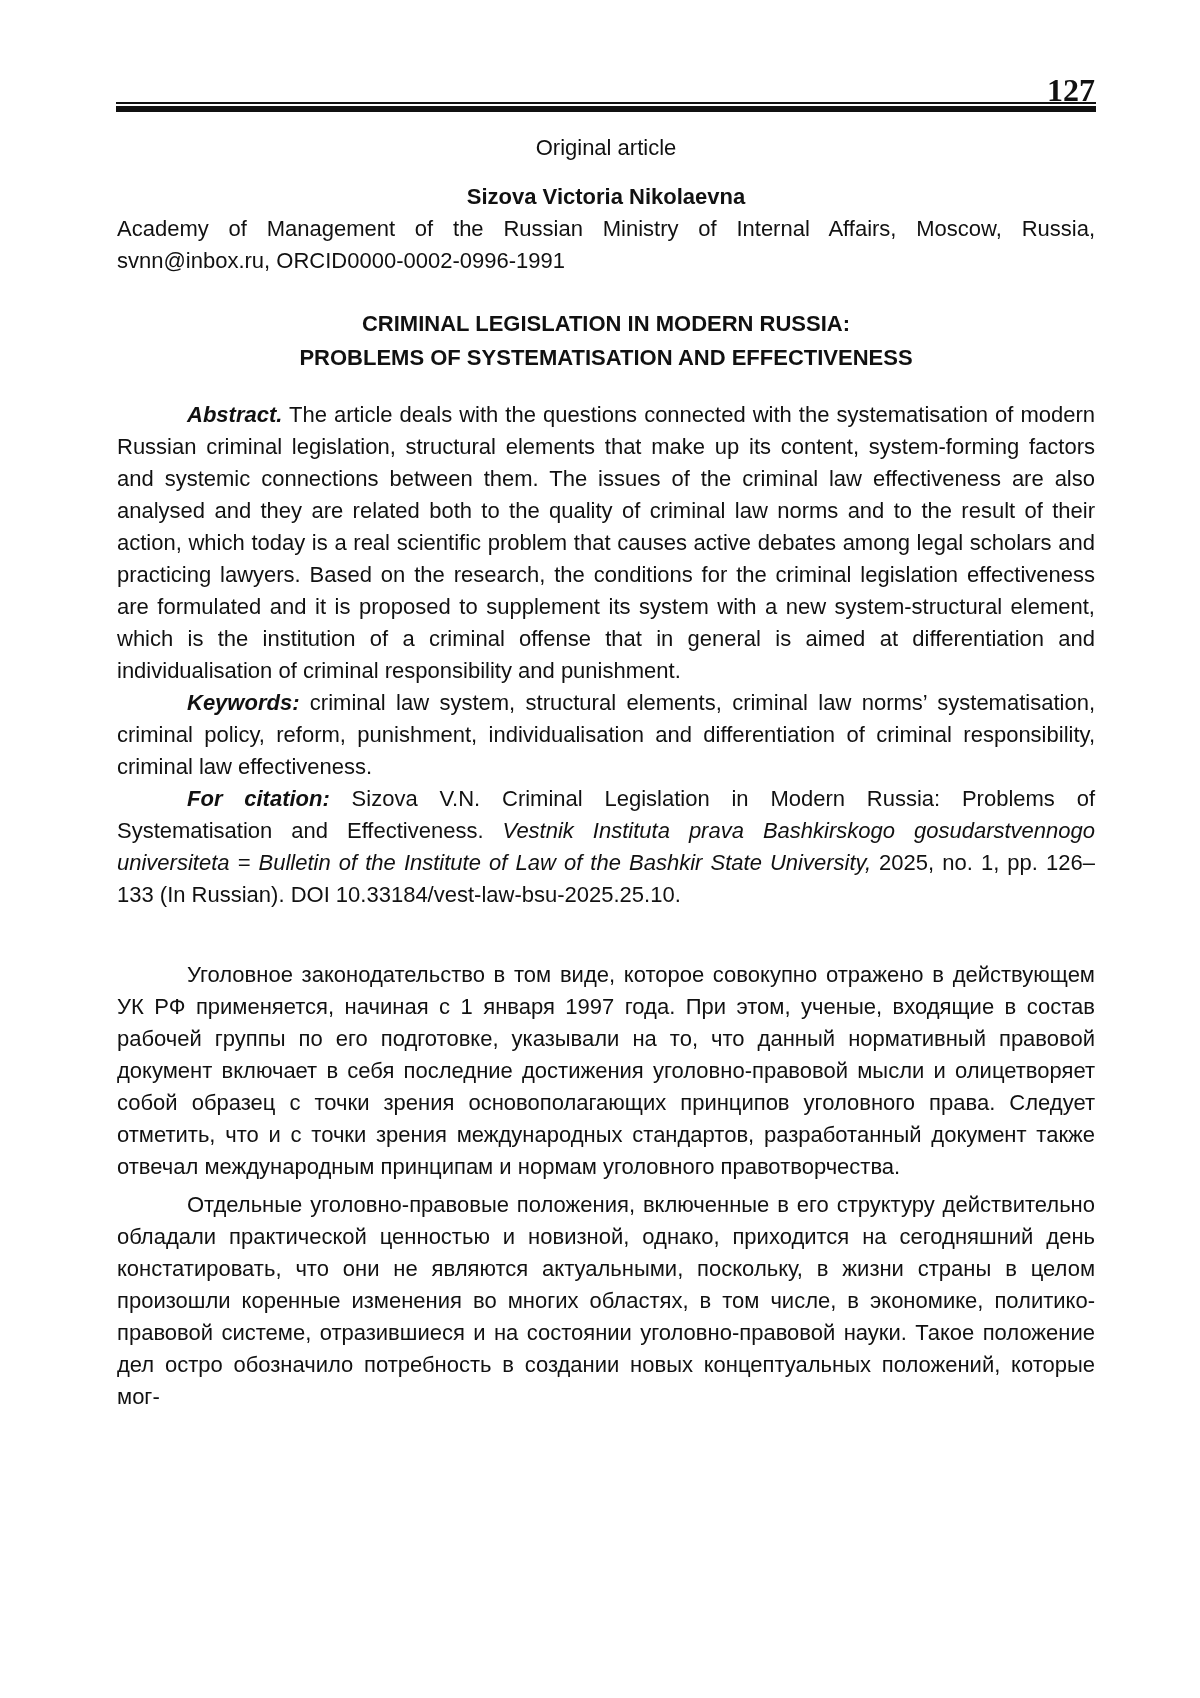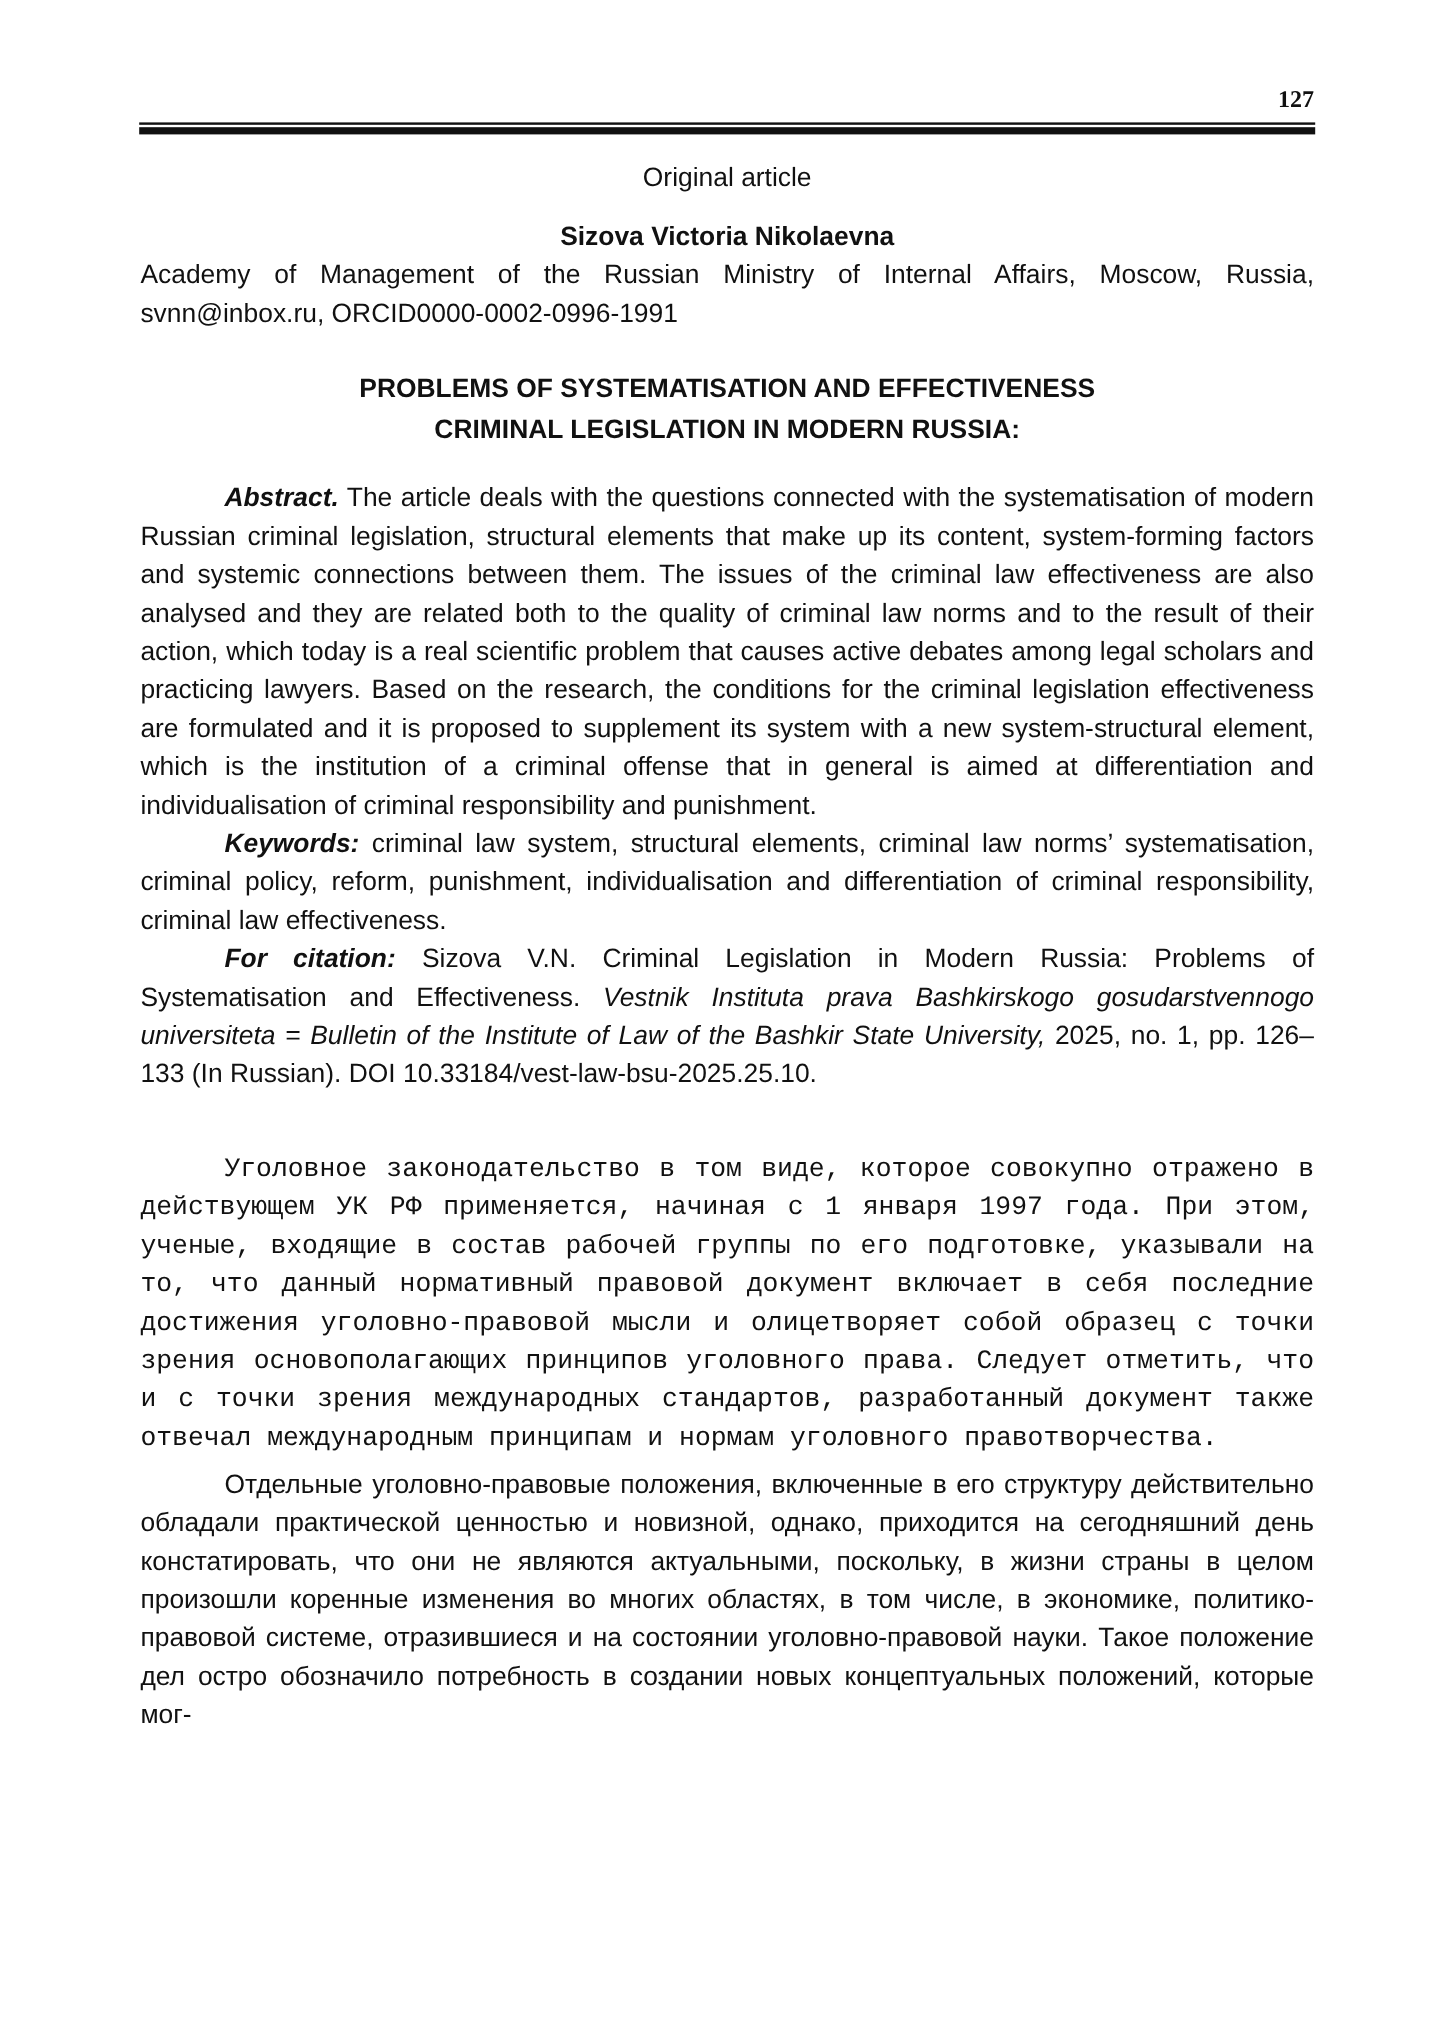--- a/index.html
+++ b/index.html
@@ -2,21 +2,21 @@
 <html><head>
 <meta charset="utf-8">
 <style>
   html, body { margin: 0; padding: 0; background: #ffffff; }
   body {
     width: 1200px; height: 1698px; position: relative; overflow: hidden;
     font-family: "Liberation Sans", sans-serif; color: #111;
   }
   .page-number {
     position: absolute; top: 72px; right: 105px;
-    font-family: "Liberation Serif", serif; font-weight: bold; font-size: 20px;
+    font-family: "Liberation Serif", serif; font-weight: bold; font-size: 32px;
     color: #111;
   }
   .rule-thin {
     position: absolute; left: 116px; width: 980px; top: 102px; height: 2px; background: #111;
   }
   .rule-thick {
     position: absolute; left: 116px; width: 980px; top: 106px; height: 6px; background: #111;
   }
   .content {
     position: absolute; left: 117px; top: 130px; width: 978px;
@@ -28,38 +28,38 @@
   .author { font-weight: bold; margin-top: 17px; text-align: center; }
   .affiliation { text-align: justify; }
   .title {
     text-align: center; font-weight: bold; margin-top: 30px; font-size: 22px; line-height: 34px;
     padding-left: 0;
   }
   .para { text-indent: 70px; text-align: justify; margin: 0; }
   .abstract { margin-top: 24px; }
   .label { font-weight: bold; font-style: italic; }
   .ital { font-style: italic; }
-  .body-start { margin-top: 48px; font-family: Liberation Mono, monospace; }
+  .body-start { margin-top: 48px; }
   .para-gap { margin-top: 6px; }
 </style>
 </head>
 <body>
 
 <div class="page-number">127</div>
 <div class="rule-thin"></div>
 <div class="rule-thick"></div>
 
 <div class="content">
   <p class="line-block article-type">Original article</p>
   <p class="line-block author">Sizova Victoria Nikolaevna</p>
   <p class="line-block affiliation">Academy of Management of the Russian Ministry of Internal Affairs, Moscow, Russia, svnn@inbox.ru, ORCID0000-0002-0996-1991</p>
 
   <div class="title">
+    <div>CRIMINAL LEGISLATION IN MODERN RUSSIA:</div>
     <div>PROBLEMS OF SYSTEMATISATION AND EFFECTIVENESS</div>
-    <div>CRIMINAL LEGISLATION IN MODERN RUSSIA:</div>
   </div>
 
   <p class="para abstract"><span class="label">Abstract.</span><span> The article deals with the questions connected with the systematisation of modern Russian criminal legislation, structural elements that make up its content, system-forming factors and systemic connections between them. The issues of the criminal law effectiveness are also analysed and they are related both to the quality of criminal law norms and to the result of their action, which today is a real scientific problem that causes active debates among legal scholars and practicing lawyers. Based on the research, the conditions for the criminal legislation effectiveness are formulated and it is proposed to supplement its system with a new system-structural element, which is the institution of a criminal offense that in general is aimed at differentiation and individualisation of criminal responsibility and punishment.</span></p>
 
   <p class="para"><span class="label">Keywords:</span><span> criminal law system, structural elements, criminal law norms’ systematisation, criminal policy, reform, punishment, individualisation and differentiation of criminal responsibility, criminal law effectiveness.</span></p>
 
   <p class="para"><span class="label">For citation:</span><span> Sizova V.N. Criminal Legislation in Modern Russia: Problems of Systematisation and Effectiveness. </span><span class="ital">Vestnik Instituta prava Bashkirskogo gosudarstvennogo universiteta = Bulletin of the Institute of Law of the Bashkir State University,</span><span> 2025, no. 1, pp. 126–133 (In Russian). DOI 10.33184/vest-law-bsu-2025.25.10.</span></p>
 
   <p class="para body-start">Уголовное законодательство в том виде, которое совокупно отражено в действующем УК РФ применяется, начиная с 1 января 1997 года. При этом, ученые, входящие в состав рабочей группы по его подготовке, указывали на то, что данный нормативный правовой документ включает в себя последние достижения уголовно-правовой мысли и олицетворяет собой образец с точки зрения основополагающих принципов уголовного права. Следует отметить, что и с точки зрения международных стандартов, разработанный документ также отвечал международным принципам и нормам уголовного правотворчества.</p>
   <p class="para para-gap">Отдельные уголовно-правовые положения, включенные в его структуру действительно обладали практической ценностью и новизной, однако, приходится на сегодняшний день констатировать, что они не являются актуальными, поскольку, в жизни страны в целом произошли коренные изменения во многих областях, в том числе, в экономике, политико-правовой системе, отразившиеся и на состоянии уголовно-правовой науки. Такое положение дел остро обозначило потребность в создании новых концептуальных положений, которые мог-</p>

